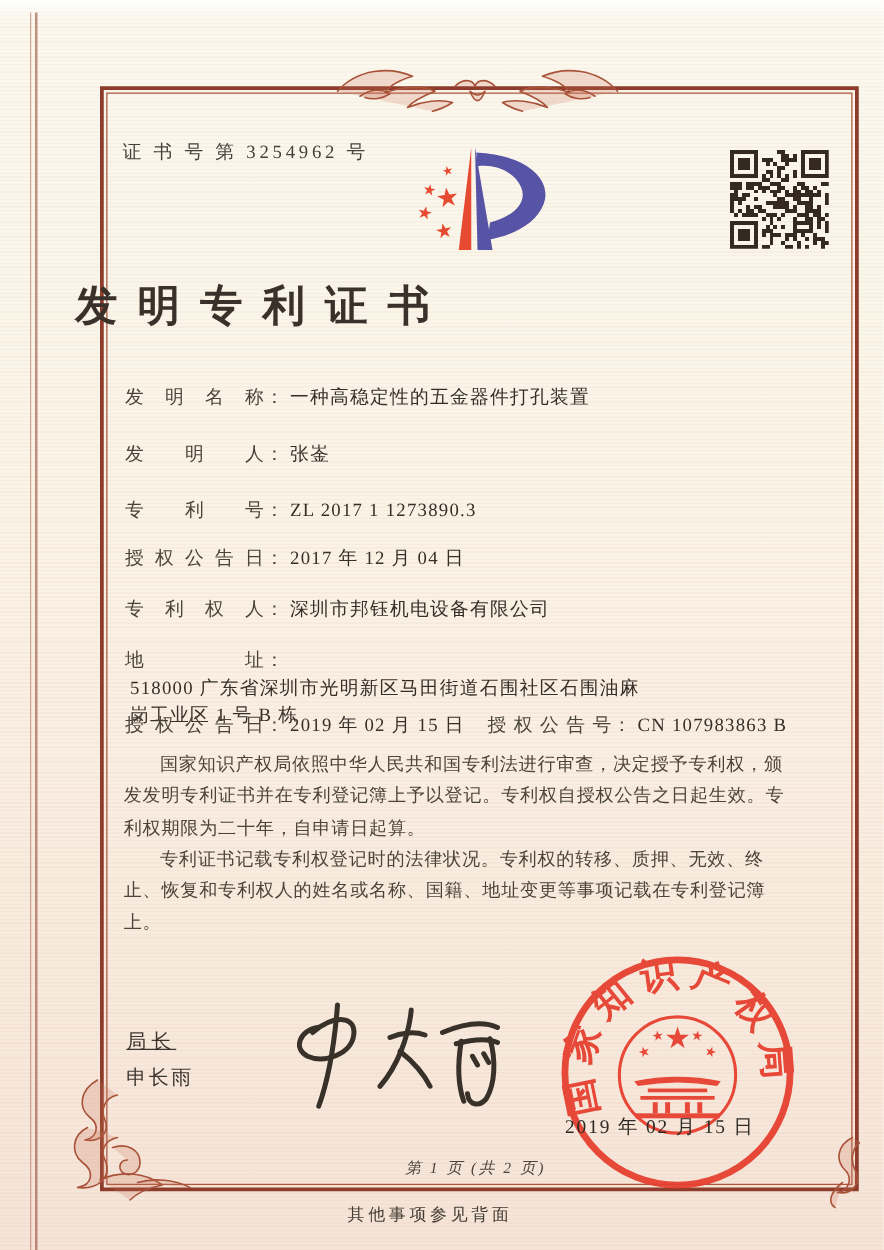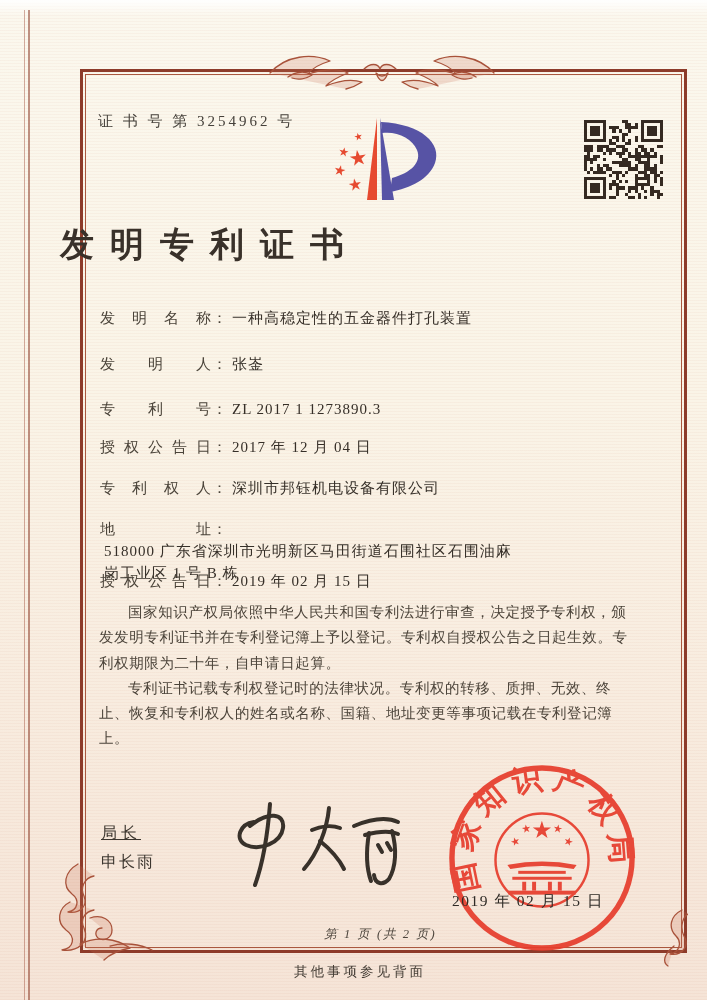--- a/index.html
+++ b/index.html
@@ -37,21 +37,21 @@
   .paras{left:99px;top:600px;width:542px;font-size:14.5px;line-height:25.3px;color:#4c443a;letter-spacing:.6px;}
   .paras p{margin:0;text-indent:2em;}
   
   .chief-title{left:101px;top:823px;font-size:16px;letter-spacing:4px;color:#3c362f;text-decoration:underline;}
   .chief-name{left:101px;top:852px;font-size:16px;letter-spacing:2px;color:#3c362f;}
   .sig{left:220px;top:796px;width:185px;height:95px;z-index:4;}
   .sig path{stroke:#38312a;stroke-width:4;fill:none;stroke-linecap:round;stroke-linejoin:round;}
   .seal{left:446px;top:762px;width:192px;height:192px;z-index:2;opacity:.92;}
   .seal-date{left:452px;top:891px;font-size:15.5px;letter-spacing:1.5px;color:#2e2a25;z-index:5;}
   .page-info{left:80px;top:926px;width:601px;text-align:center;font-size:12.5px;color:#4c443c;letter-spacing:2px;z-index:4;font-style:italic;}
-  .back-note{left:60px;top:963px;width:600px;text-align:center;font-size:13.5px;color:#423b33;letter-spacing:3px;}
+  .back-note{left:44px;top:963px;width:600px;text-align:center;font-size:13.5px;color:#423b33;letter-spacing:3px;}
   .logo{left:330px;top:110px;width:122px;height:96px;}
   .qr{left:584px;top:120px;width:79px;height:79px;}
 </style>
 </head>
 <body>
 
 <div class="abs spine-a"></div>
 <div class="abs spine-b"></div>
 
 <div class="abs frame">
@@ -335,20 +335,23 @@
   <span class="lab">授权公告日</span><span class="colon">：</span><span class="val">2017 年 12 月 04 日</span>
 </div>
 <div class="abs row" style="top:477px">
   <span class="lab">专利权人</span><span class="colon">：</span><span class="val">深圳市邦钰机电设备有限公司</span>
 </div>
 <div class="abs row" style="top:518px">
   <span class="lab">地址</span><span class="colon">：</span><span class="val wrap">518000 广东省深圳市光明新区马田街道石围社区石围油麻岗工业区 1 号 B 栋</span>
 </div>
 <div class="abs row" style="top:570px">
   <span class="lab">授权公告日</span><span class="colon">：</span><span class="val">2019 年 02 月 15 日</span>
+  <span class="pair2">
+    <span class="lab2">授权公告号</span><span class="colon">：</span><span class="val">CN 107983863 B</span>
+  </span>
 </div>
 
 <div class="abs paras">
   <p>国家知识产权局依照中华人民共和国专利法进行审查，决定授予专利权，颁发发明专利证书并在专利登记簿上予以登记。专利权自授权公告之日起生效。专利权期限为二十年，自申请日起算。</p>
   <p>专利证书记载专利权登记时的法律状况。专利权的转移、质押、无效、终止、恢复和专利权人的姓名或名称、国籍、地址变更等事项记载在专利登记簿上。</p>
 </div>
 
 <div class="abs chief-title">局长</div>
 <div class="abs chief-name">申长雨</div>
 

